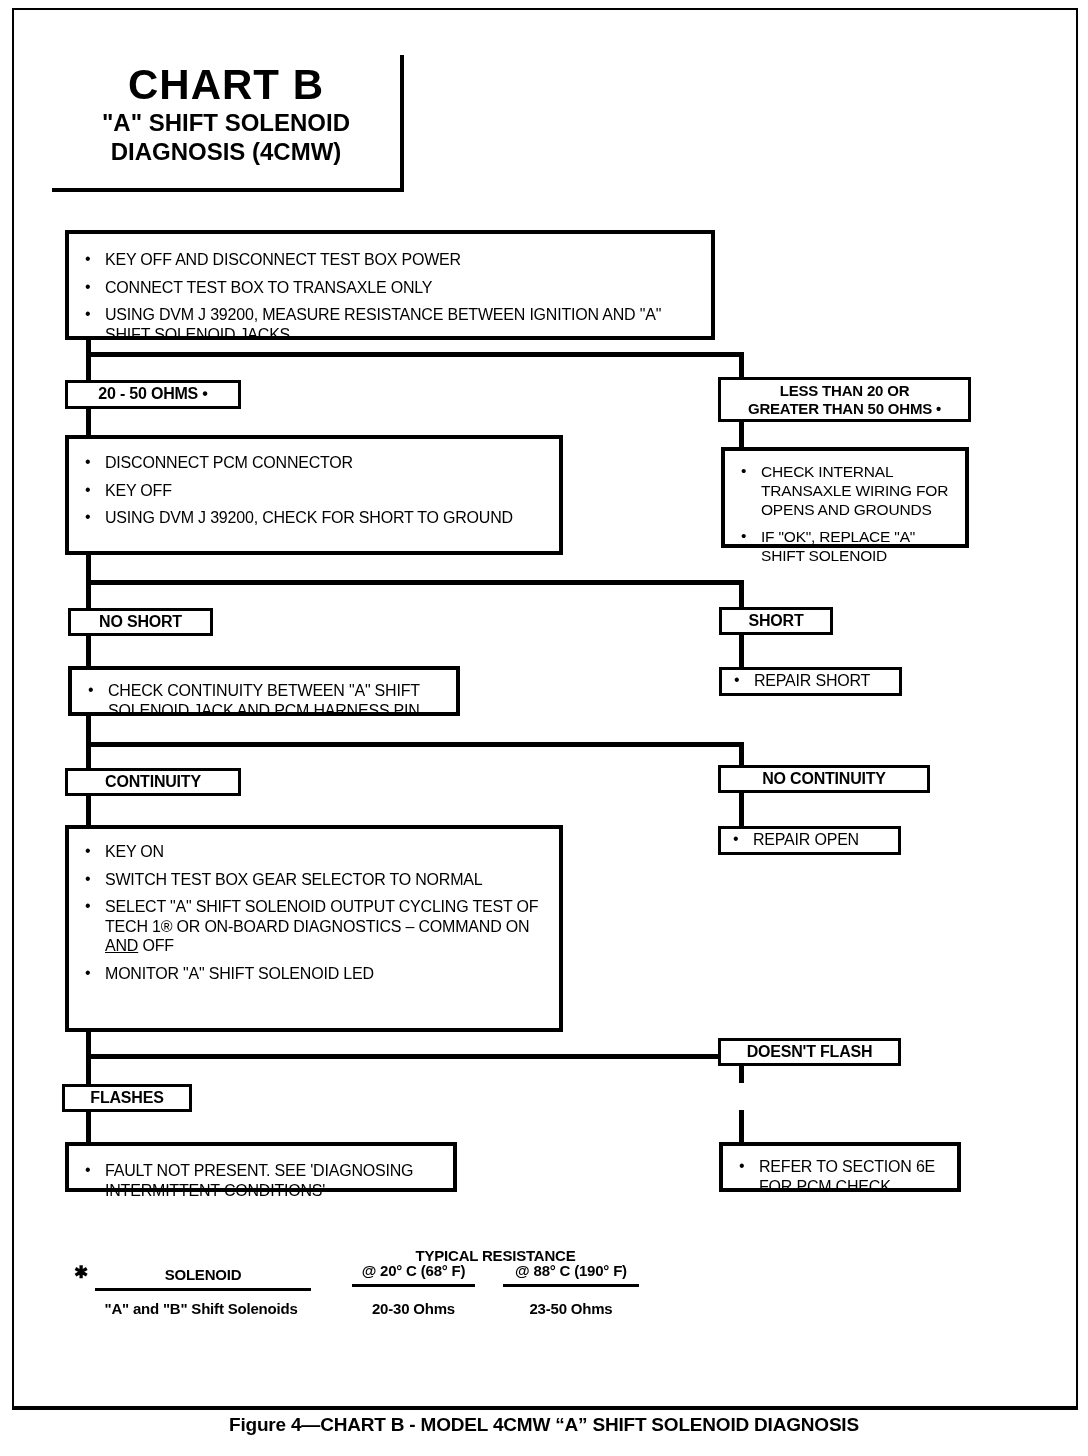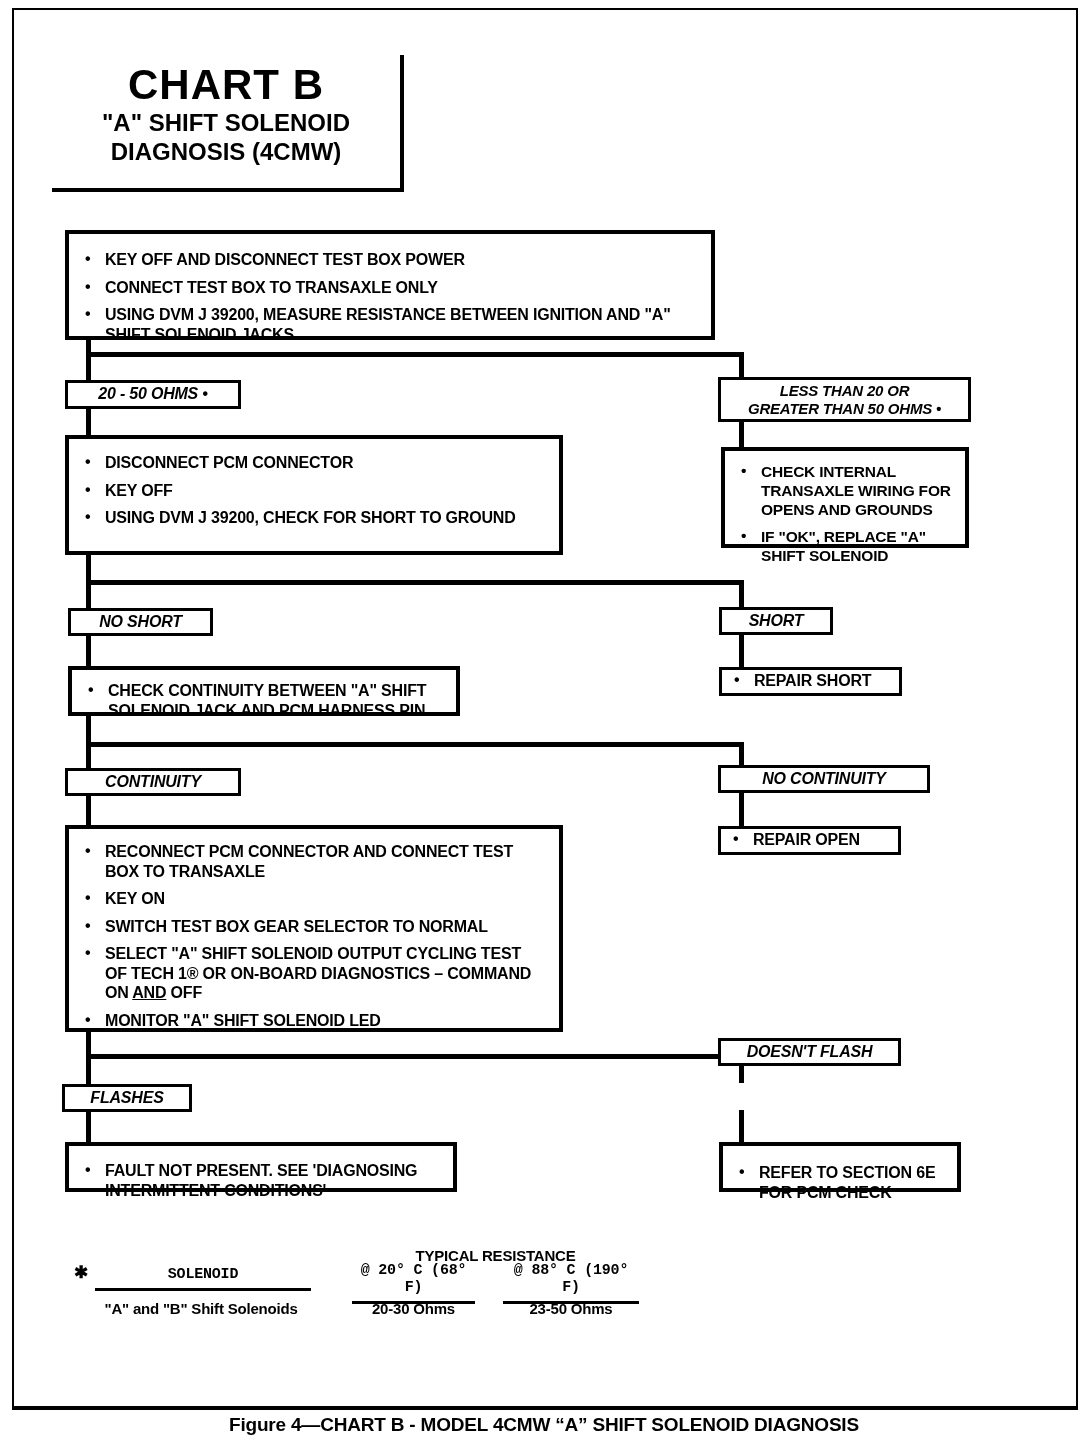--- a/index.html
+++ b/index.html
@@ -16,35 +16,34 @@
     border-right:4px solid #000;border-bottom:4px solid #000;
     text-align:center;
   }
   .title-main{font-size:42px;font-weight:bold;letter-spacing:1px;margin-top:6px;}
   .title-sub{font-size:24px;font-weight:bold;line-height:1.2;}
   .fbox{
     position:absolute;border:4px solid #000;background:#fff;box-sizing:border-box;
   }
   .bullets{list-style:none;margin:0;padding:8px 12px 8px 10px;}
   .bullets li{
-    position:relative;padding-left:26px;font-size:16px;font-weight:bold;
+    position:relative;padding-left:26px;font-size:16px;font-weight:normal;
     line-height:1.22;margin:8px 0;letter-spacing:-0.2px;
   }
   .bullets li::before{content:"\2022";position:absolute;left:6px;top:-1px;}
   .lbox{
     position:absolute;border:3px solid #000;background:#fff;box-sizing:border-box;
     display:flex;flex-direction:column;align-items:center;justify-content:center;
     font-size:16px;font-weight:bold;text-align:center;line-height:1.15;
     letter-spacing:-0.2px;
-    font-style:italic;
   }
   .line{position:absolute;background:#000;}
   .u{text-decoration:underline;}
   .fn{position:absolute;font-weight:bold;letter-spacing:-0.2px;}
-  .fn-head{border-bottom:3px solid #000;padding-bottom:5px;text-align:center;font-size:15px;font-family:Liberation Mono, monospace;}
+  .fn-head{border-bottom:3px solid #000;padding-bottom:5px;text-align:center;font-size:15px;}
   .fn-cell{text-align:center;font-size:15px;}
   .caption{
     position:absolute;left:0;top:1414px;width:1088px;text-align:center;
     font-size:19px;font-weight:bold;letter-spacing:-0.2px;
   }
 </style>
 </head>
 <body>
 
 <div class="page">
@@ -130,21 +129,20 @@
 
   <div class="lbox" style="left:65px;top:768px;width:176px;height:28px">
     <span>CONTINUITY</span>
   </div>
   <div class="lbox" style="left:718px;top:765px;width:212px;height:28px">
     <span>NO CONTINUITY</span>
   </div>
 
   <div class="fbox" style="left:65px;top:825px;width:498px;height:207px">
     <ul class="bullets" style="padding-top:5px">
-      <li>RECONNECT PCM CONNECTOR AND CONNECT TEST BOX TO TRANSAXLE</li>
       <li>KEY ON</li>
       <li>SWITCH TEST BOX GEAR SELECTOR TO NORMAL</li>
       <li><span>SELECT "A" SHIFT SOLENOID OUTPUT CYCLING TEST OF TECH 1® OR ON-BOARD DIAGNOSTICS – COMMAND ON </span><span class="u">AND</span><span> OFF</span></li>
       <li>MONITOR "A" SHIFT SOLENOID LED</li>
     </ul>
   </div>
 
   <div class="fbox" style="left:718px;top:826px;width:183px;height:29px;border-width:3px">
     <ul class="bullets" style="padding:0 6px">
       <li style="margin:1px 0">REPAIR OPEN</li>
@@ -158,21 +156,21 @@
     <span>DOESN'T FLASH</span>
   </div>
 
   <div class="fbox" style="left:65px;top:1142px;width:392px;height:50px">
     <ul class="bullets" style="padding-top:7px">
       <li>FAULT NOT PRESENT.  SEE 'DIAGNOSING INTERMITTENT CONDITIONS'</li>
     </ul>
   </div>
 
   <div class="fbox" style="left:719px;top:1142px;width:242px;height:50px">
-    <ul class="bullets" style="padding-top:9px">
+    <ul class="bullets" style="padding-top:3px">
       <li>REFER TO SECTION 6E FOR PCM CHECK</li>
     </ul>
   </div>
 
   <div class="fn" style="left:74px;top:1262px;font-size:17px">✱</div>
   <div class="fn" style="left:352px;top:1247px;width:287px;text-align:center;font-size:15px">TYPICAL RESISTANCE</div>
   <div class="fn fn-head" style="left:95px;top:1266px;width:216px">SOLENOID</div>
   <div class="fn fn-head" style="left:352px;top:1262px;width:123px">@ 20° C (68° F)</div>
   <div class="fn fn-head" style="left:503px;top:1262px;width:136px">@ 88° C (190° F)</div>
   <div class="fn fn-cell" style="left:88px;top:1300px;width:226px">"A" and "B" Shift Solenoids</div>

